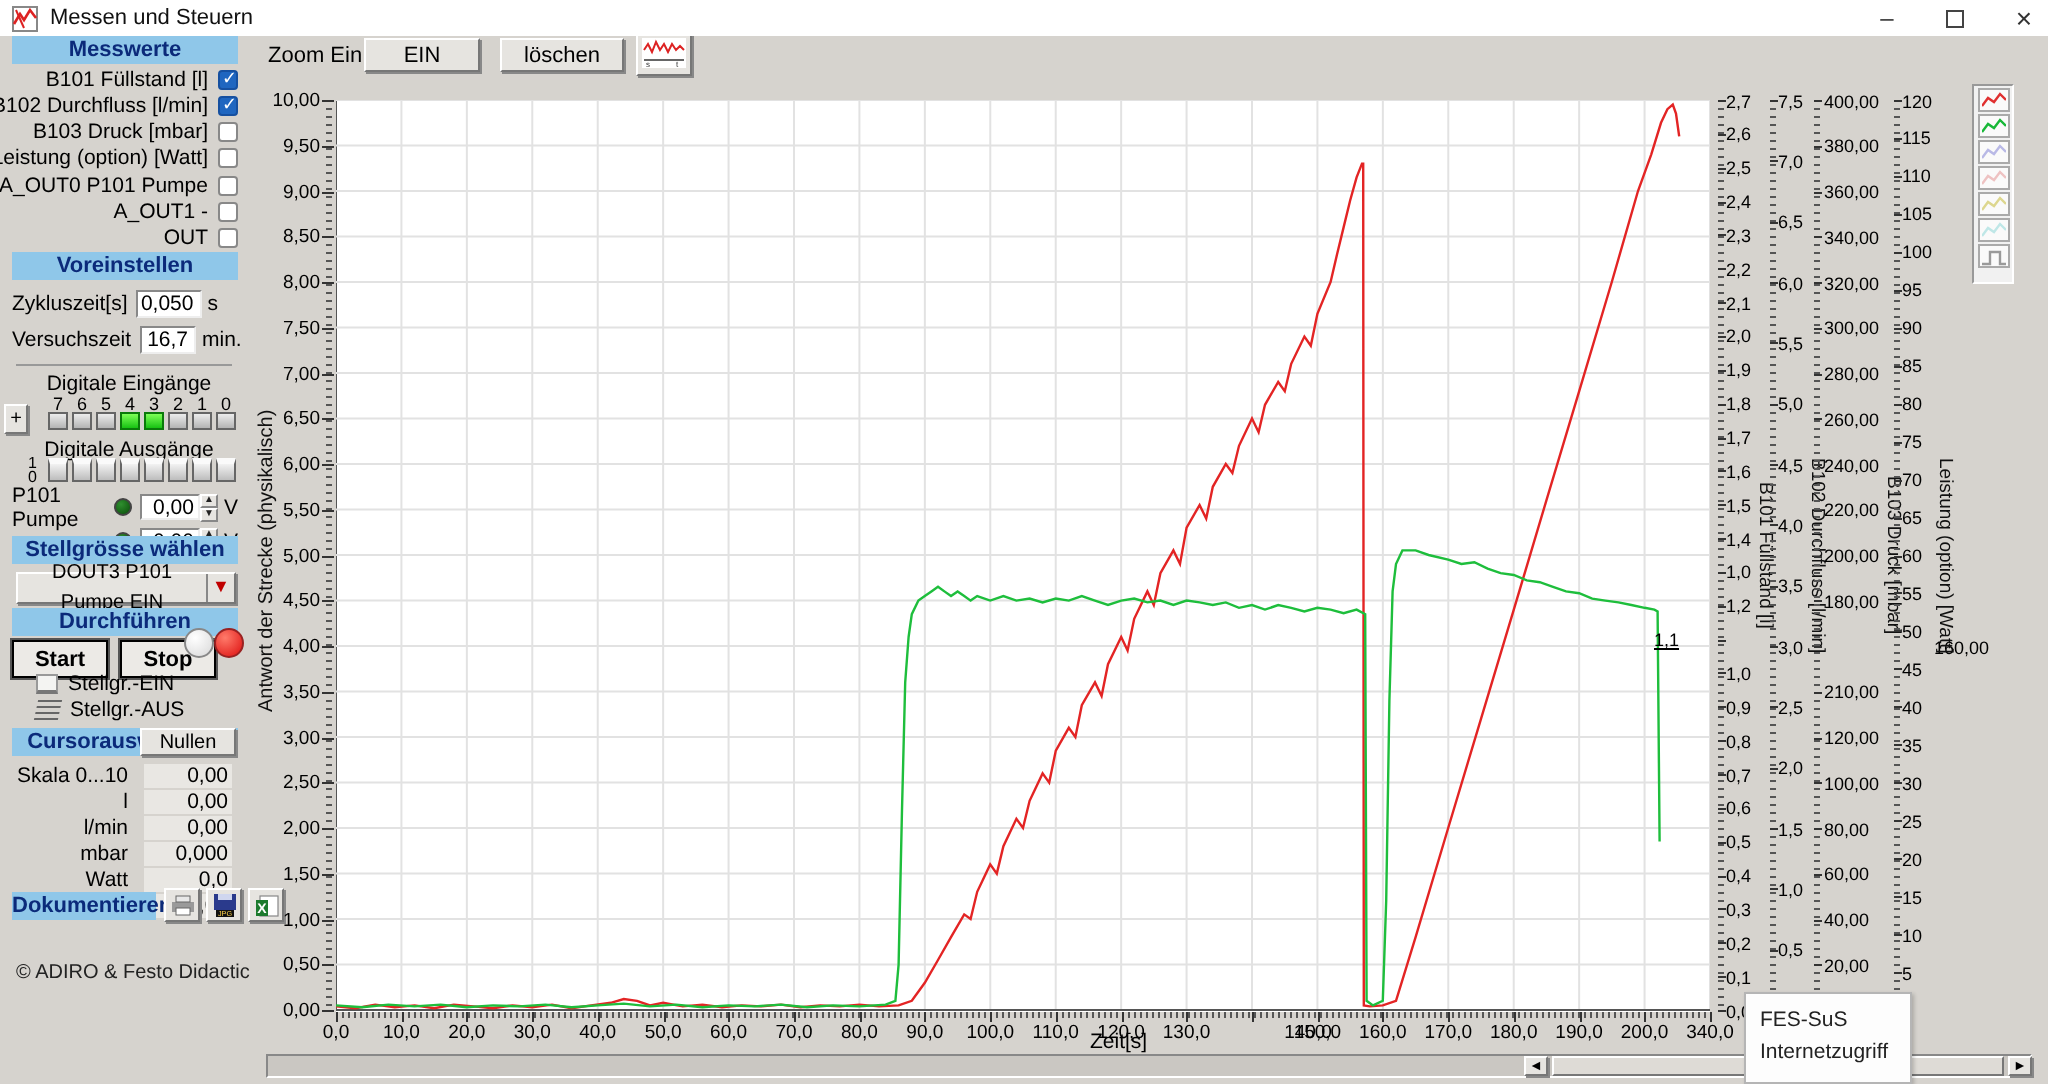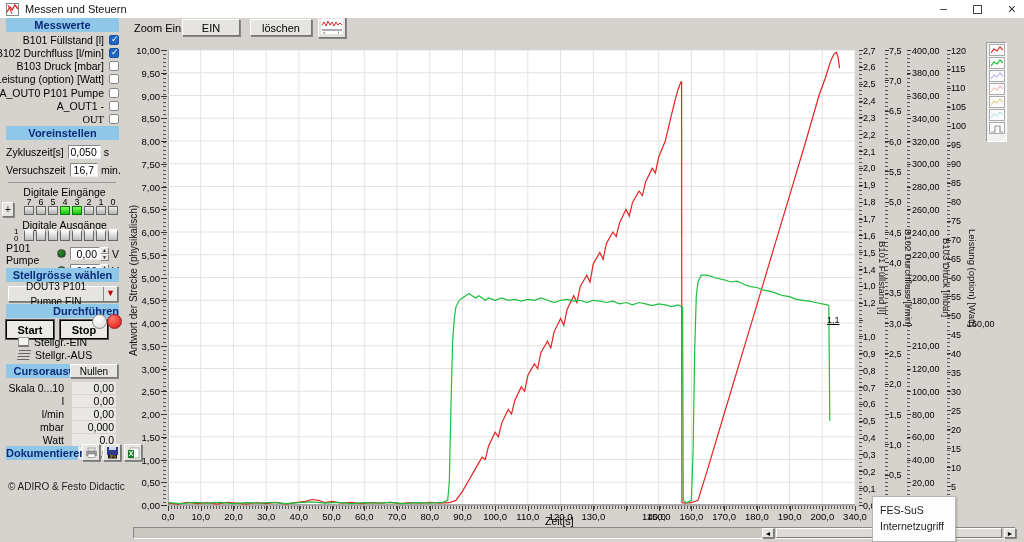--- a/index.html
+++ b/index.html
@@ -136,21 +136,21 @@
       <span class="chk"></span>
     </div>
     <div class="chkrow" style="top: 86.2px;">
       <span class="lbl">A_OUT0 P101 Pumpe</span>
       <span class="chk"></span>
     </div>
     <div class="chkrow" style="top: 99.5px;">
       <span class="lbl">A_OUT1  -</span>
       <span class="chk"></span>
     </div>
-    <div class="chkrow" style="top: 112.8px; font-family: Liberation Serif, serif;">
+    <div class="chkrow" style="top: 112.8px;">
       <span class="lbl">OUT</span>
       <span class="chk"></span>
     </div>
   </div>
 
 <div class="hdr" style="top:126px;">Voreinstellen</div>
 
 <div class="fieldrow" style="top:144px;">
   <span class="flabel">Zykluszeit[s]</span>
   <span class="fval sunken">0,050</span>
@@ -229,21 +229,21 @@
       <span class="vunit">V</span>
     </div>
   </div>
 
 <div class="hdr" style="top:268px;">Stellgrösse wählen</div>
 <div class="dropdown btn3d" style="top:286px;">
   <span class="dtext">DOUT3 P101 Pumpe EIN</span>
   <span class="darrow">▼</span>
 </div>
 
-<div class="hdr" style="top:304px;text-align:right;">Durchführen</div>
+<div class="hdr" style="top:304px;">Durchführen</div>
 <button class="startstop" style="position:absolute; left:6px; top:320px; width:48px; height:19px;">Start</button>
 <button class="startstop" style="position:absolute; left:60px; top:320px; width:48px; height:19px;">Stop</button>
 <div class="ledbig ledwhite" style="left:92px; top:314px;"></div>
 <div class="ledbig ledred" style="left:107px; top:314px;"></div>
 
 <div class="stellrow" style="top:336px;">
   <span class="glyph-box"></span>
   <span>Stellgr.-EIN</span>
 </div>
 <div class="stellrow" style="top:349px;">

